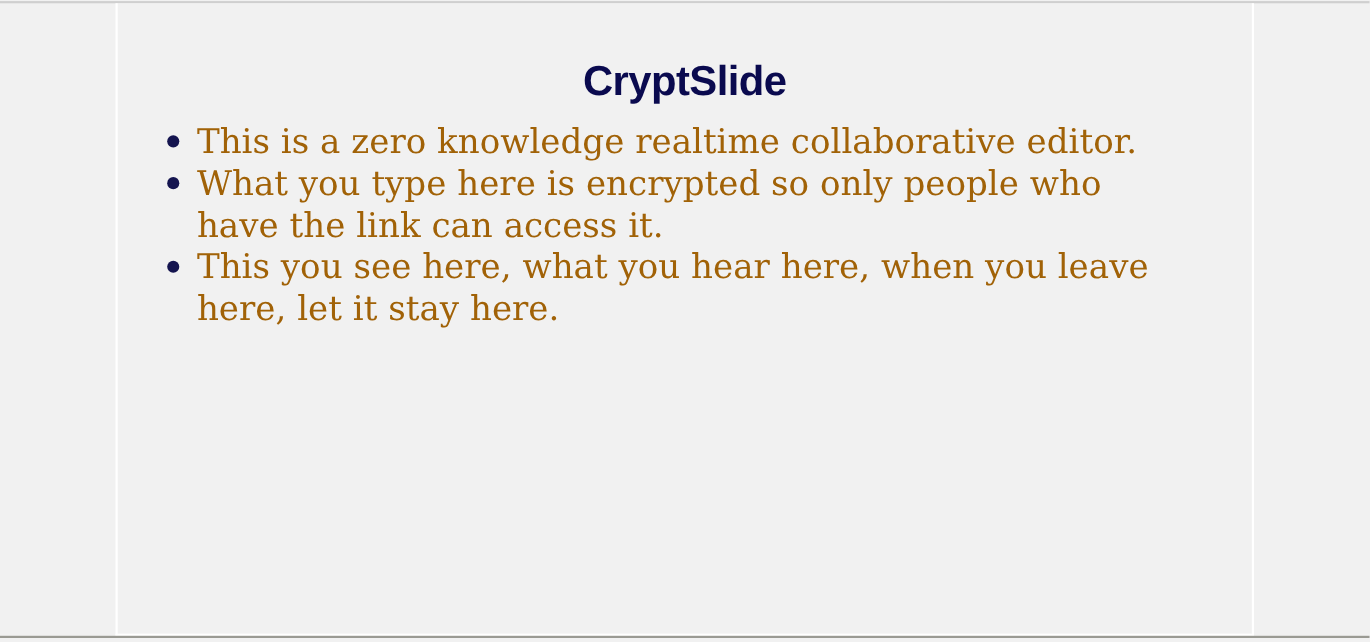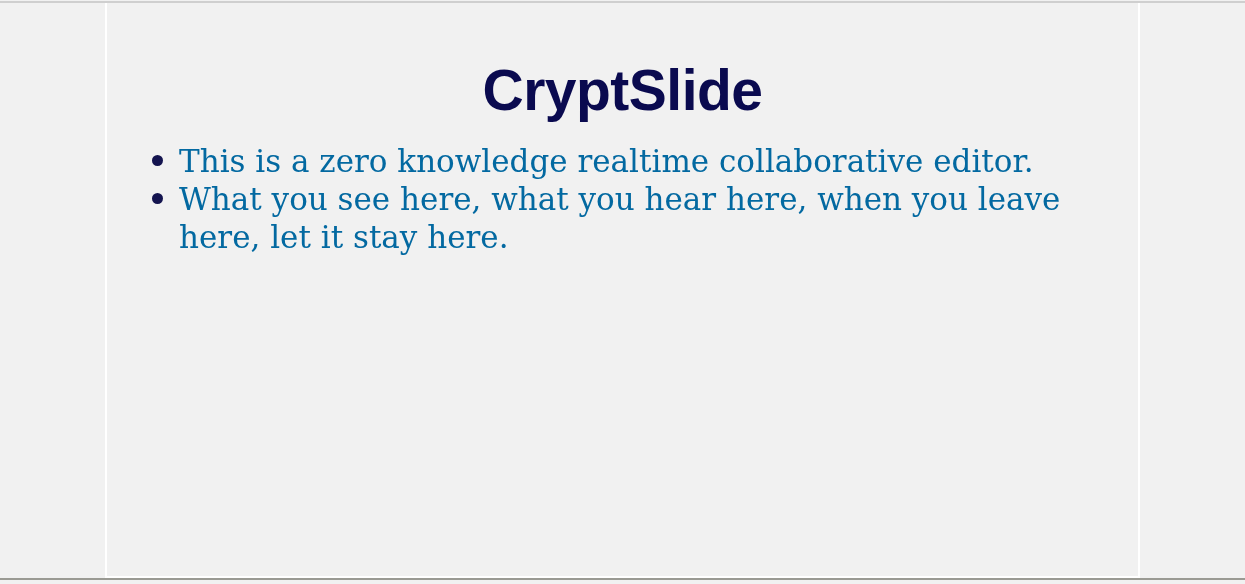--- a/index.html
+++ b/index.html
@@ -42,39 +42,39 @@
     width: 1035px;
     height: 575px;
     background: #f1f1f1;
     border-left: 2px solid #ffffff;
     border-right: 2px solid #ffffff;
     border-bottom: 2px solid #ffffff;
     box-sizing: border-box;
   }
 
   .slide-title {
-    margin: 16px;
+    margin: 0;
     padding-top: 40px;
     text-align: center;
     font-family: "Liberation Sans", sans-serif;
     font-weight: bold;
-    font-size: 57px;
+    font-size: 38px;
     line-height: 62px;
     letter-spacing: -0.5px;
     color: #0a0a4f;
   }
 
   .slide-bullets {
     margin: 0;
     padding: 0;
     list-style: none;
     font-family: "DejaVu Serif", serif;
     font-size: 31px;
     line-height: 38px;
-    color: #0369a1;
+    color: #a16207;
   }
 
   .bullet-item {
     position: relative;
     margin: 0;
     padding: 0 60px 0 72px;
     
   }
 
   .bullet-marker {
@@ -105,25 +105,29 @@
   <h1 class="slide-title">CryptSlide</h1>
 
   <div class="slide-body">
     <ul class="slide-bullets">
 
       <li class="bullet-item">
         <span class="bullet-marker"></span>
         <span class="bullet-text">This is a zero knowledge realtime collaborative editor.</span>
       </li>
 
+      <li class="bullet-item">
+        <span class="bullet-marker"></span>
+        <span class="bullet-text">What you type here is encrypted so only people who have the link can access it.</span>
+      </li>
 
 
       <li class="bullet-item">
         <span class="bullet-marker"></span>
-        <span class="bullet-text">What you see here, what you hear here, when you leave here, let it stay here.</span>
+        <span class="bullet-text">This you see here, what you hear here, when you leave here, let it stay here.</span>
       </li>
 
     </ul>
   </div>
 
 </div>
 
 <div class="app-bottom-rule"></div>
 
 </body></html>

